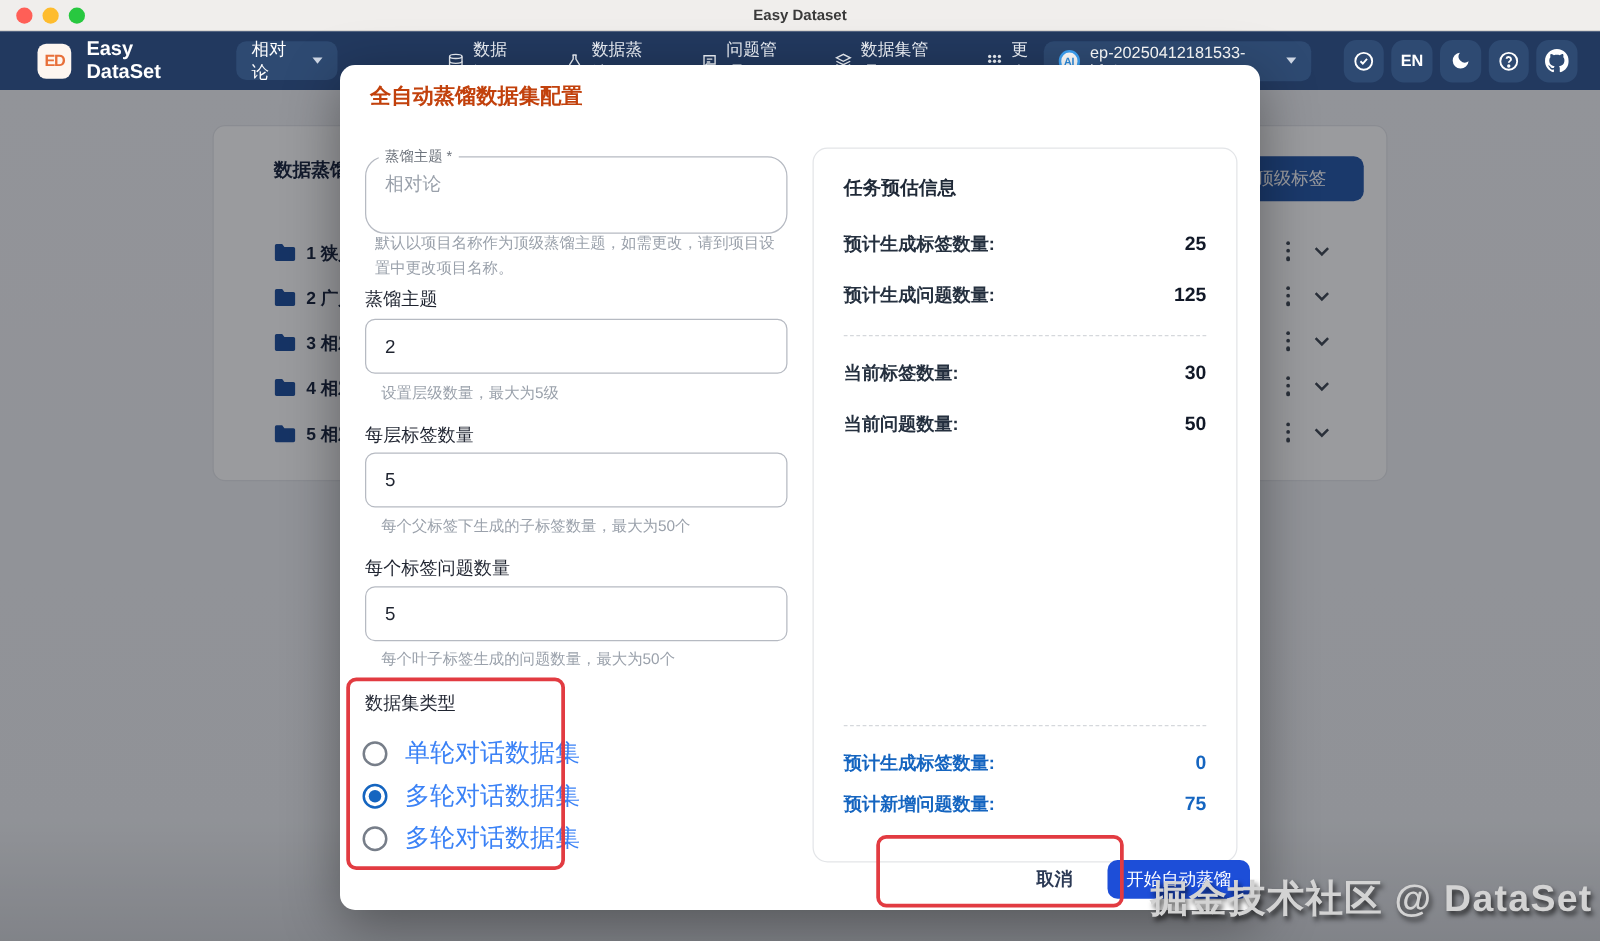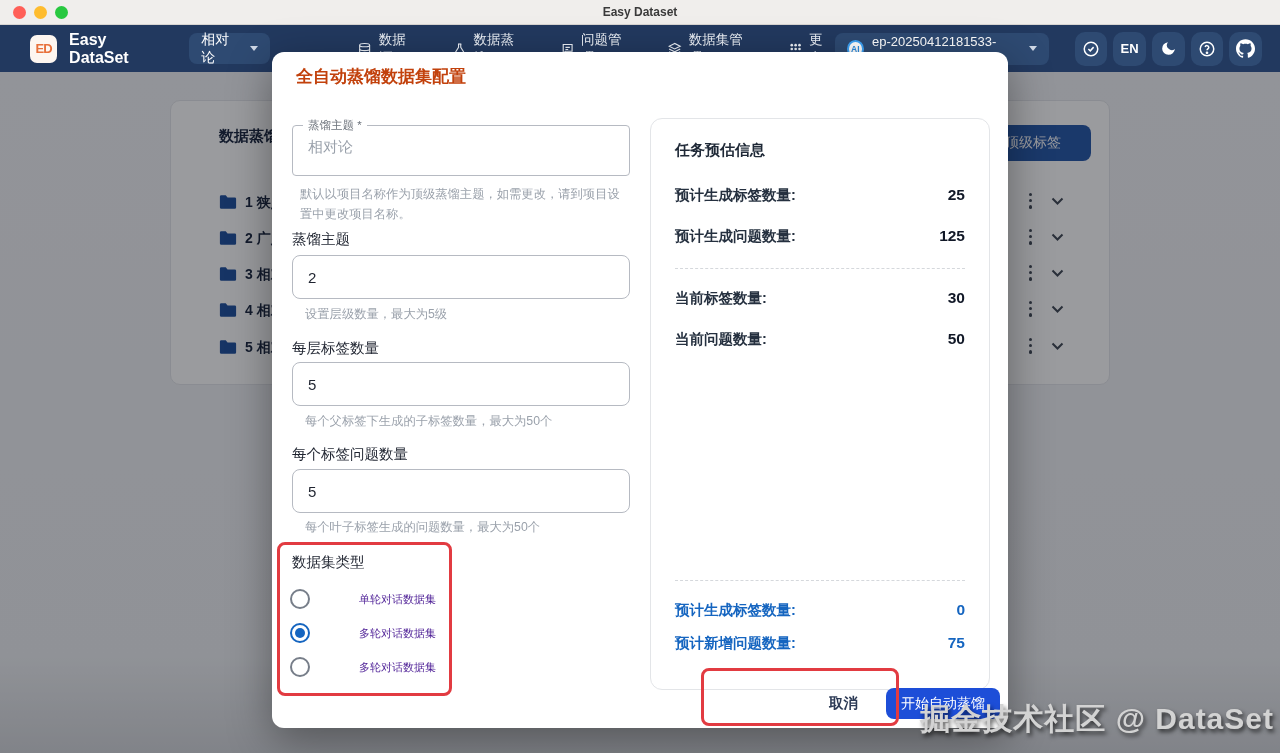--- a/index.html
+++ b/index.html
@@ -65,32 +65,32 @@
   .modal { position:absolute; left:272px; top:52px; width:736px; height:676px; background:#fff;
     border-radius:12px; box-shadow:0 12px 44px rgba(0,0,0,0.38); z-index:20; }
   .modal-title { position:absolute; left:24px; top:13px; font-size:17px; font-weight:bold; color:#c2410c; }
 
   .field-label { position:absolute; left:20px; font-size:14.5px; color:#1f2430; }
   .text-input { position:absolute; left:20px; width:338px; height:44px; border:1px solid #b6bac2;
     border-radius:8px; display:flex; align-items:center; padding-left:15px; font-size:15px; color:#1f2430;
     background:#fff; }
   .helper { position:absolute; left:33px; font-size:12.3px; color:#9aa1ab; line-height:1.6; width:330px; }
 
-  .outlined-field { position:absolute; left:20px; top:73px; width:338px; height:51px;
-    border:1px solid #b6bac2; border-radius:4px; background:#fff; }
+  .outlined-field { position:absolute; left:20px; top:73px; width:338px; height:62px;
+    border:1px solid #b6bac2; border-radius:16px; background:#fff; }
   .outlined-field .notch-label { position:absolute; top:-8px; left:10px; background:#fff;
     padding:0 5px; font-size:11.5px; color:#6d737c; }
   .outlined-field .value { position:absolute; left:15px; top:12px; font-size:15px; color:#9aa1ab; }
 
   .radio-row { position:absolute; left:18px; display:flex; align-items:center; gap:14px; cursor:pointer; }
   .radio { width:20px; height:20px; border-radius:50%; border:2px solid #777e89; background:#fff; position:relative; }
   .radio.checked { border-color:#1565c0; }
   .radio.checked::after { content:""; position:absolute; left:3px; top:3px; width:10px; height:10px;
     border-radius:50%; background:#1565c0; }
-  .radio-label { font-size:11px; color:#4c1d95;margin-left:35px; }
+  .radio-label { font-size:20px; color:#3b82f6; }
 
   .est-card { position:absolute; left:378px; top:66px; width:340px; height:572px;
     border:1px solid #e3e5e8; border-radius:12px; padding:22px 24px;
     display:flex; flex-direction:column; }
   .est-title { font-size:15px; font-weight:bold; color:#1f2937; margin-bottom:26px; }
   .est-row { display:flex; justify-content:space-between; align-items:baseline; margin-bottom:22px; }
   .est-row .k { font-size:14.5px; font-weight:bold; color:#25303f; }
   .est-row .v { font-size:15.5px; font-weight:bold; color:#111827; }
   .est-divider { border-top:1px dashed #d5d8dc; margin:0 0 20px 0; }
   .est-spacer { flex:1; }

